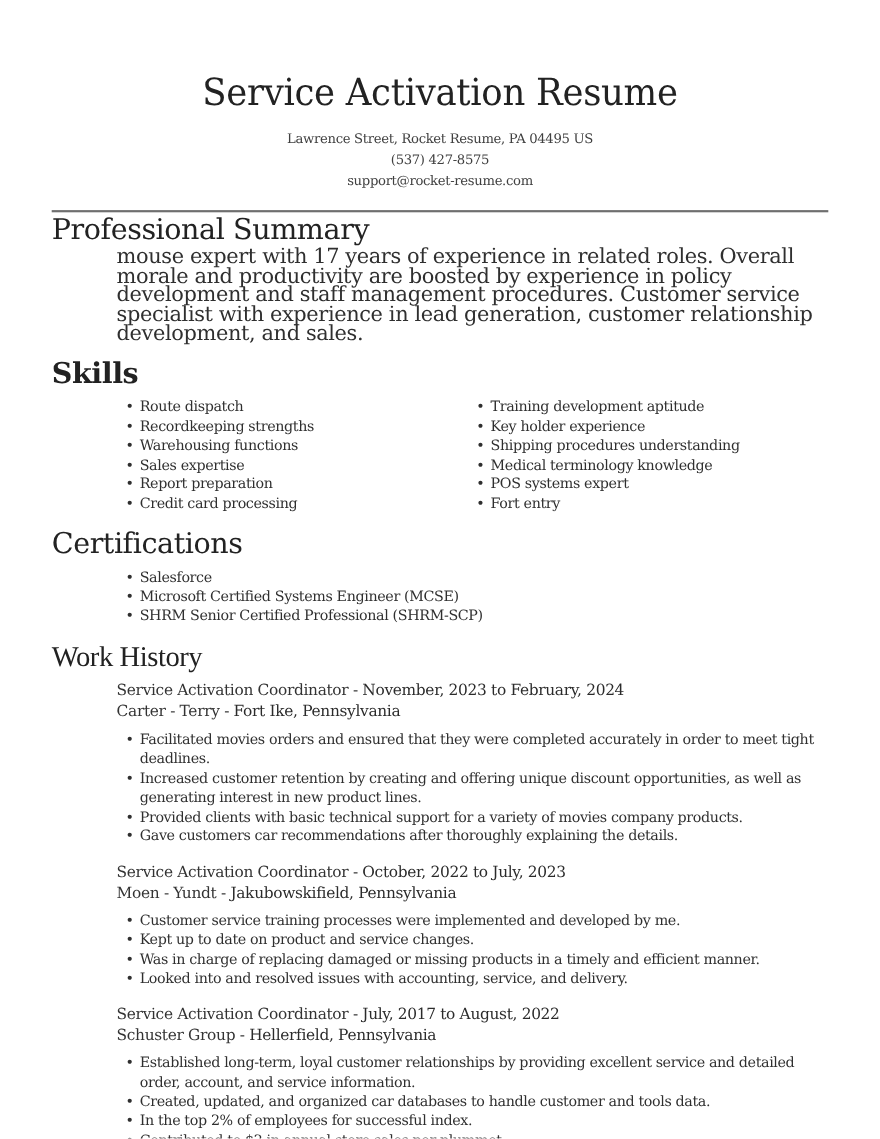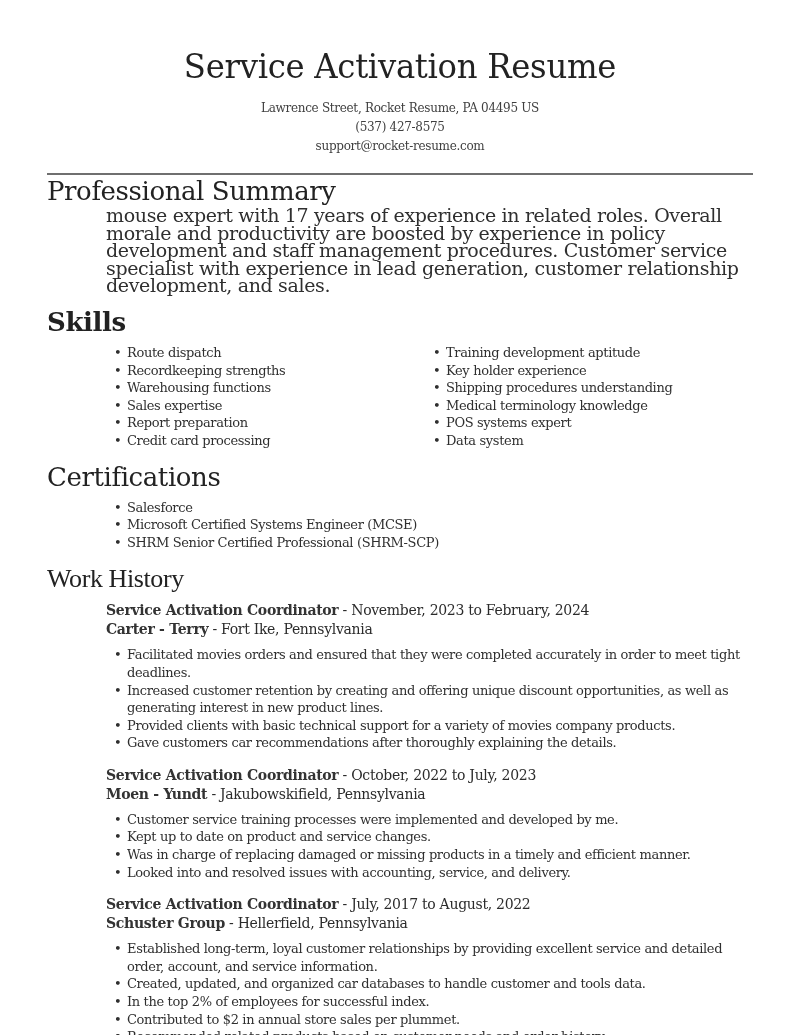--- a/index.html
+++ b/index.html
@@ -16,21 +16,21 @@
       color: #2b2b2b;
     }
     .page {
       position: absolute;
       left: 47px;
       top: 0;
       width: 706px;
     }
     .header {
       text-align: center;
-      padding-top: 45px;
+      padding-top: 63px;
     }
     .title {
       font-size: 34px;
       font-weight: normal;
       color: #222;
       margin: 0;
       line-height: 42px;
       letter-spacing: -0.3px;
       transform: scaleX(0.95);
     }
@@ -91,21 +91,21 @@
     .work-title { margin-top: 12px; font-family: Liberation Serif, serif; }
     .job { margin-left: 59px; }
     .job-first { margin-top: 6px; }
     .job-next { margin-top: 14px; }
     .job-line {
       font-size: 14px;
       line-height: 19px;
       color: #2b2b2b;
       letter-spacing: -0.3px;
     }
-    .job-role { font-weight: 700; color: #333; }
+    .job-role { font-weight: 400; color: #333; }
     .job-bullets { margin: 7px 0 0 21px; }
   </style>
 </head>
 <body>
 
 <div class="page">
 
   <div class="header">
     <h1 class="title">Service Activation Resume</h1>
     <div class="contact contact-first">Lawrence Street, Rocket Resume, PA 04495 US</div>
@@ -127,21 +127,21 @@
       <li><span class="bullet">•</span><span>Sales expertise</span></li>
       <li><span class="bullet">•</span><span>Report preparation</span></li>
       <li><span class="bullet">•</span><span>Credit card processing</span></li>
     </ul>
     <ul class="col2">
       <li><span class="bullet">•</span><span>Training development aptitude</span></li>
       <li><span class="bullet">•</span><span>Key holder experience</span></li>
       <li><span class="bullet">•</span><span>Shipping procedures understanding</span></li>
       <li><span class="bullet">•</span><span>Medical terminology knowledge</span></li>
       <li><span class="bullet">•</span><span>POS systems expert</span></li>
-      <li><span class="bullet">•</span><span>Data system</span></li>
+      <li><span class="bullet">•</span><span>Fort entry</span></li>
     </ul>
   </div>
 
   <h2 class="section-title cert-title">Certifications</h2>
   <ul class="certs">
     <li><span class="bullet">•</span><span>Salesforce</span></li>
     <li><span class="bullet">•</span><span>Microsoft Certified Systems Engineer (MCSE)</span></li>
     <li><span class="bullet">•</span><span>SHRM Senior Certified Professional (SHRM-SCP)</span></li>
   </ul>
 

